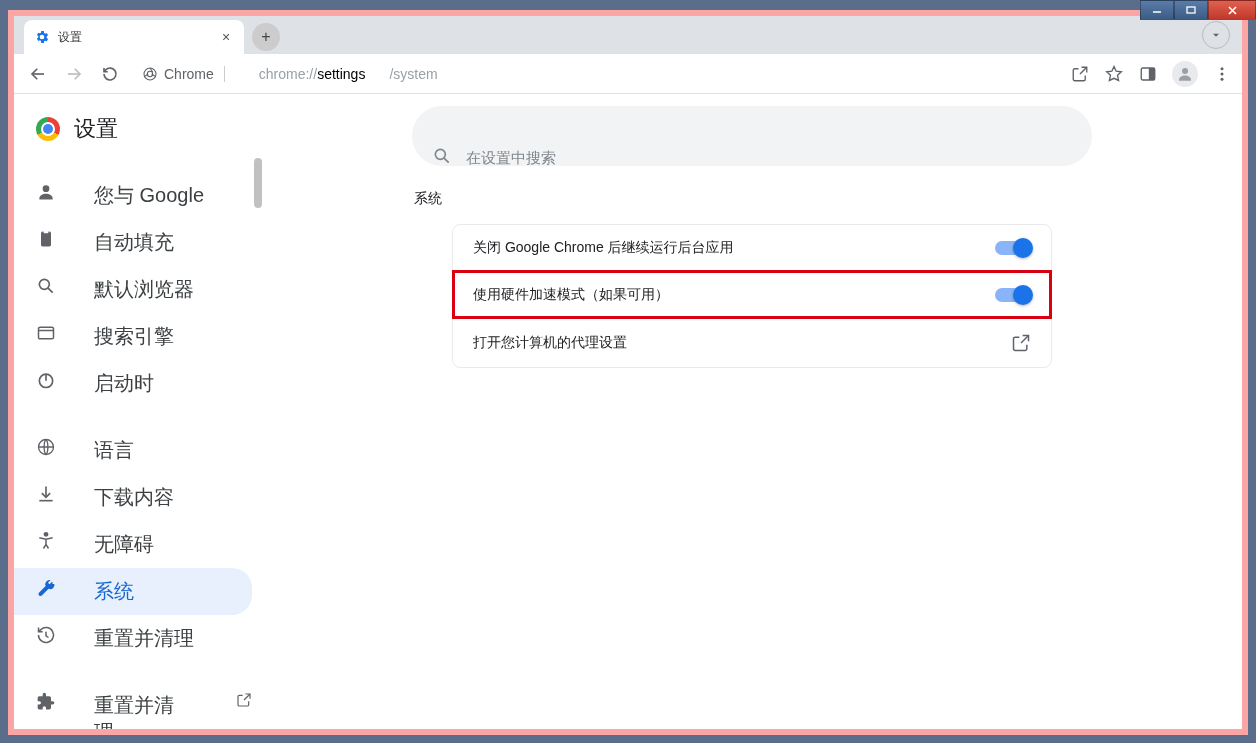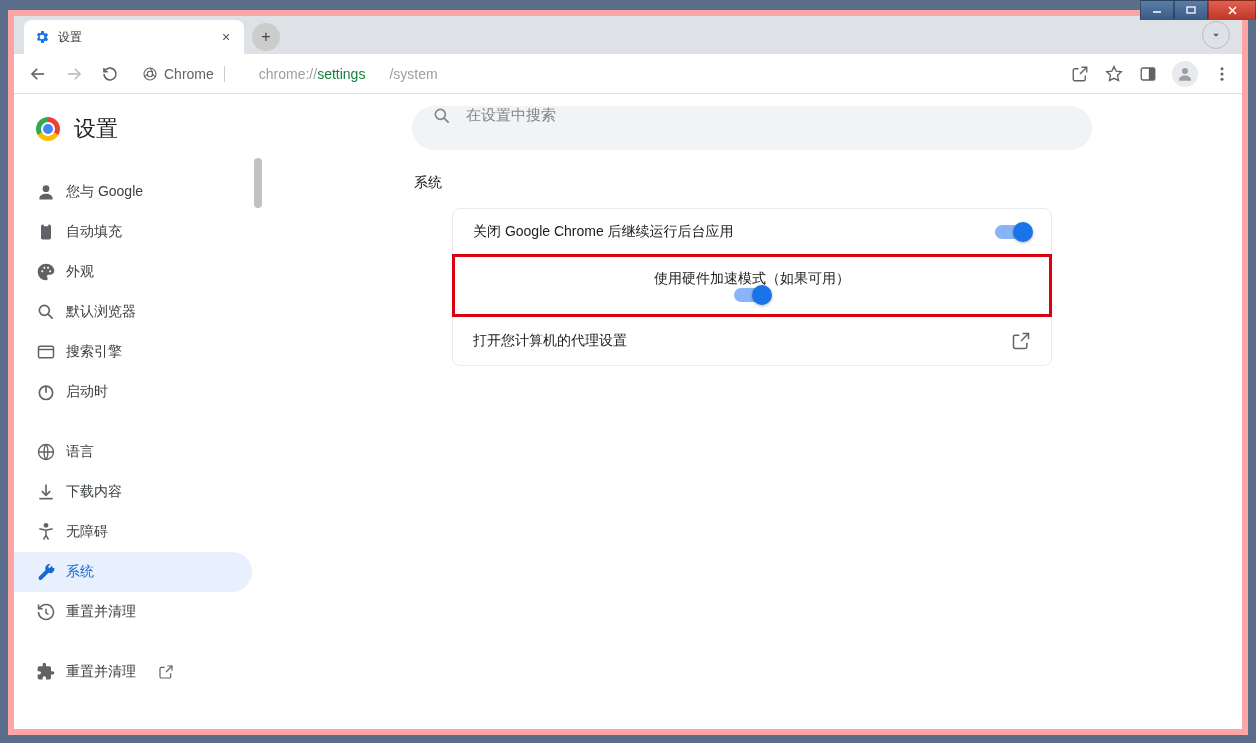--- a/index.html
+++ b/index.html
@@ -25,56 +25,56 @@
     
     
     .toolbar { height: 40px; background: #fff; border-bottom: 1px solid #e0e0e0; display: flex; align-items: center; padding: 0 10px; gap: 8px; justify-content: center; }
     .nav-btn { width: 28px; height: 28px; border-radius: 50%; display: flex; align-items: center; justify-content: center; cursor: pointer; color: #5f6368; }
     .nav-btn.disabled { color: #bdbdbd; cursor: default; }
     .omnibox { flex: 0 0 auto; margin-left: 10px; display: flex; align-items: center; gap: 6px; font-size: 14px; color: #5f6368; }
     .omnibox .site-icon { width: 16px; height: 16px; }
     .omnibox .divider { width: 1px; height: 16px; background: #ccc; margin: 0 4px; }
     .url-text { color: #5f6368; }
     .url-text .muted { color: #9aa0a6; margin-left: 24px; }
-    .url-text .path { color: #15803d; }
+    .url-text .path { color: #000000; }
     .toolbar-right { margin-left: auto; display: flex; align-items: center; gap: 14px; color: #5f6368; }
     .toolbar-right .icon { width: 20px; height: 20px; display: flex; align-items: center; justify-content: center; cursor: pointer; }
     .avatar { width: 26px; height: 26px; border-radius: 50%; background: #e8eaed; display: flex; align-items: center; justify-content: center; }
     
     
     .content { flex: 1; background: #fff; display: flex; overflow: hidden; position: relative; }
     
     
     .sidebar { width: 248px; border-right: none; padding-top: 16px; position: relative; }
     .sidebar-scrollbar { position: absolute; right: 0; top: 64px; width: 8px; height: 50px; background: #c1c1c1; border-radius: 4px; }
     .sidebar-header { display: flex; align-items: center; gap: 14px; padding: 4px 22px 20px 22px; }
     .sidebar-header .logo { width: 24px; height: 24px; }
     .sidebar-header .title { font-size: 22px; color: #202124; }
     .nav-list { padding: 8px 0; }
-    .nav-item { display: flex; align-items: center; gap: 10px; padding: 10px 0 10px 22px; color: #3c4043; font-size: 14px; cursor: pointer; border-radius: 0 20px 20px 0; margin-right: 10px; }
+    .nav-item { display: flex; align-items: flex-start; gap: 38px; padding: 10px 0 10px 22px; color: #3c4043; font-size: 20px; cursor: pointer; border-radius: 0 20px 20px 0; margin-right: 10px; }
     .nav-item .nav-icon { width: 20px; height: 20px; display: flex; align-items: center; justify-content: center; color: #5f6368; }
     .nav-item.active { background: #e8f0fe; color: #1967d2; }
     .nav-item.active .nav-icon { color: #1967d2; }
     .nav-sep { height: 20px; }
     .nav-item .ext-launch { margin-left: 12px; color: #5f6368; }
     
     
     .main { flex: 1; padding: 12px 0 0 0; overflow: auto; }
     .search-wrap { width: 680px; margin: 0 auto 24px auto; }
-    .search-box { background: #f1f3f4; border-radius: 40px; height: 44px; display: flex; align-items: flex-start; padding: 0 20px; gap: 14px; color: #5f6368; }
+    .search-box { background: #f1f3f4; border-radius: 40px; height: 60px; display: flex; align-items: flex-end; padding: 0 20px; gap: 14px; color: #5f6368; }
     .search-box input { border: none; background: transparent; outline: none; font-size: 15px; flex: 1; color: #333; }
     .search-box input::placeholder { color: #80868b; }
     
     .section-title { width: 680px; margin: 0 auto 16px auto; font-size: 14px; color: #202124; padding-left: 2px; }
     
     .card { width: 600px; margin: 0 auto; border: 1px solid #e8eaed; border-radius: 8px; background: #fff; overflow: visible; }
     .row { display: flex; align-items: center; padding: 14px 20px; border-top: 1px solid #e8eaed; font-size: 14px; color: #202124; position: relative; }
     .row:first-child { border-top: none; }
     .row-label { flex: 1; }
-    .row.highlighted { outline: 3px solid #d9000f; outline-offset: -2px; z-index: 1; flex-direction: column; }
+    .row.highlighted { outline: 3px solid #d9000f; outline-offset: -2px; z-index: 1; }
     
     .toggle { width: 36px; height: 14px; border-radius: 10px; background: #8ab4f8; position: relative; cursor: pointer; }
     .toggle::after { content: ''; position: absolute; width: 20px; height: 20px; border-radius: 50%; background: #1a73e8; top: -3px; right: -2px; box-shadow: 0 1px 3px rgba(0,0,0,0.3); }
     
     .launch-icon { width: 20px; height: 20px; color: #5f6368; }
     
     
     .chrome-circle { width: 24px; height: 24px; border-radius: 50%; background: conic-gradient(#ea4335 0 120deg, #fbbc05 120deg 240deg, #34a853 240deg 360deg); position: relative; }
     .chrome-circle::before { content: ''; position: absolute; inset: 5px; background: #fff; border-radius: 50%; }
     .chrome-circle::after { content: ''; position: absolute; inset: 7px; background: #4285f4; border-radius: 50%; }
@@ -211,32 +211,20 @@
           <span>您与 Google</span>
         </div>
         <div class="nav-item">
           <span class="nav-icon">
               <svg width="20" height="20" viewBox="0 0 24 24" fill="#5f6368">
                 <rect x="6" y="3" width="12" height="18" rx="2"></rect>
                 <rect x="9" y="1" width="6" height="4" rx="1" fill="#fff"></rect>
               </svg>
             </span>
           <span>自动填充</span>
-        </div>
-        <div class="nav-item">
-          <span class="nav-icon">
-              <svg width="20" height="20" viewBox="0 0 24 24" fill="#5f6368">
-                <path d="M12 2a10 10 0 1 0 0 20c1 0 2-.8 2-2 0-.6-.2-1-.5-1.4-.3-.4-.5-.9-.5-1.4 0-1.1.9-2 2-2h2.4c2.6 0 4.6-2.1 4.6-4.6C22 5.9 17.5 2 12 2z"></path>
-                <circle cx="7.5" cy="11" r="1.2" fill="#fff"></circle>
-                <circle cx="10" cy="7" r="1.2" fill="#fff"></circle>
-                <circle cx="14.5" cy="7" r="1.2" fill="#fff"></circle>
-                <circle cx="17" cy="11" r="1.2" fill="#fff"></circle>
-              </svg>
-            </span>
-          <span>外观</span>
         </div>
         <div class="nav-item">
           <span class="nav-icon">
               <svg width="20" height="20" viewBox="0 0 24 24" fill="none" stroke="#5f6368" stroke-width="2">
                 <circle cx="10" cy="10" r="6"></circle>
                 <path d="M20 20l-5.5-5.5"></path>
               </svg>
             </span>
           <span>默认浏览器</span>
         </div>

